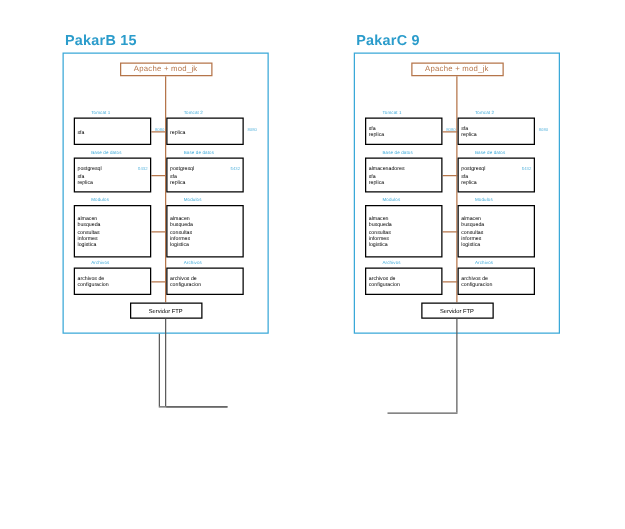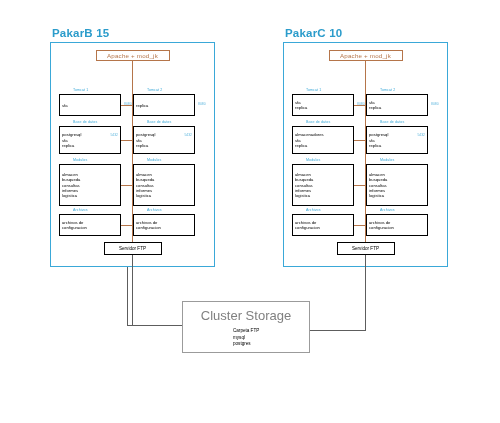--- a/index.html
+++ b/index.html
@@ -271,21 +271,21 @@
           <span class="rn">archivos de</span>
         </div>
         <div class="row">
           <span class="rn">configuracion</span>
         </div>
       </div>
     </div>
     <div class="ftp-box" style="left: 103.5px; top: 242px; width: 58px; height: 13px;">Servidor FTP</div>
     <div class="wire" style="left: 132px; top: 255px; width: 1px; height: 70px;"></div>
     <div class="wire" style="left: 132.5px; top: 324.5px; width: 49.5px; height: 1px;"></div>
-    <div class="panel-title" style="left: 285px; top: 27px;">PakarC 10</div>
+    <div class="panel-title" style="left: 285px; top: 27px;">PakarC 9</div>
     <div class="panel" style="left: 283px; top: 42px; width: 165px; height: 225px;"></div>
     <div class="apache-box" style="left: 328.5px; top: 50px; width: 74px; height: 11px;">Apache + mod_jk</div>
     <div class="spine" style="left: 365px; top: 61px; width: 1px; height: 181px;"></div>
     <div class="spine" style="left: 354px; top: 104.5px; width: 11.5px; height: 1px;"></div>
     <div class="spine" style="left: 365.5px; top: 104.5px; width: 0.5px; height: 1px;"></div>
     <div class="spine" style="left: 354px; top: 139.5px; width: 11.5px; height: 1px;"></div>
     <div class="spine" style="left: 365.5px; top: 139.5px; width: 0.5px; height: 1px;"></div>
     <div class="spine" style="left: 354px; top: 184.5px; width: 11.5px; height: 1px;"></div>
     <div class="spine" style="left: 365.5px; top: 184.5px; width: 0.5px; height: 1px;"></div>
     <div class="spine" style="left: 354px; top: 224.5px; width: 11.5px; height: 1px;"></div>
@@ -403,21 +403,13 @@
         <div class="row">
           <span class="rn">configuracion</span>
         </div>
       </div>
     </div>
     <div class="ftp-box" style="left: 336.5px; top: 242px; width: 58px; height: 13px;">Servidor FTP</div>
     <div class="wire" style="left: 365px; top: 255px; width: 1px; height: 75px;"></div>
     <div class="wire" style="left: 310px; top: 329.5px; width: 55.5px; height: 1px;"></div>
     <div class="wire" style="left: 127px; top: 267px; width: 1px; height: 58px;"></div>
     <div class="wire" style="left: 127px; top: 324.5px; width: 55px; height: 1px;"></div>
-    <div class="storage-box" style="left: 182px; top: 301px; width: 128px; height: 52px;">
-      <div class="storage-title">Cluster Storage</div>
-      <div class="storage-items">
-        <div>Carpeta FTP</div>
-        <div>mysql</div>
-        <div>postgres</div>
-      </div>
-    </div>
   </div>
 
 </body></html>

